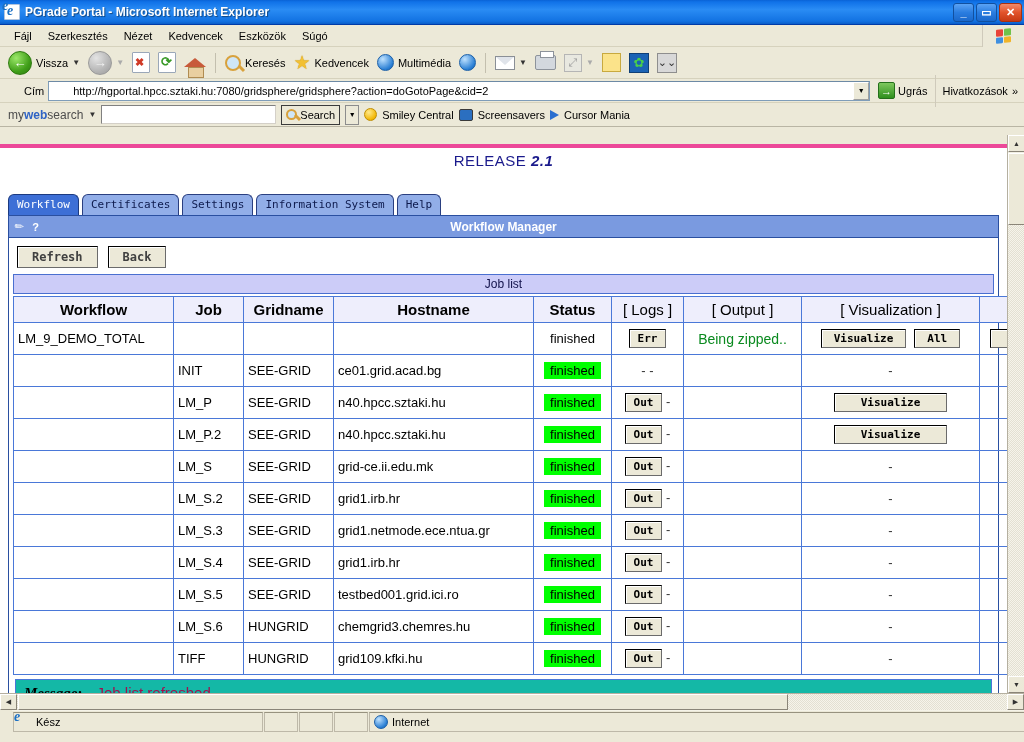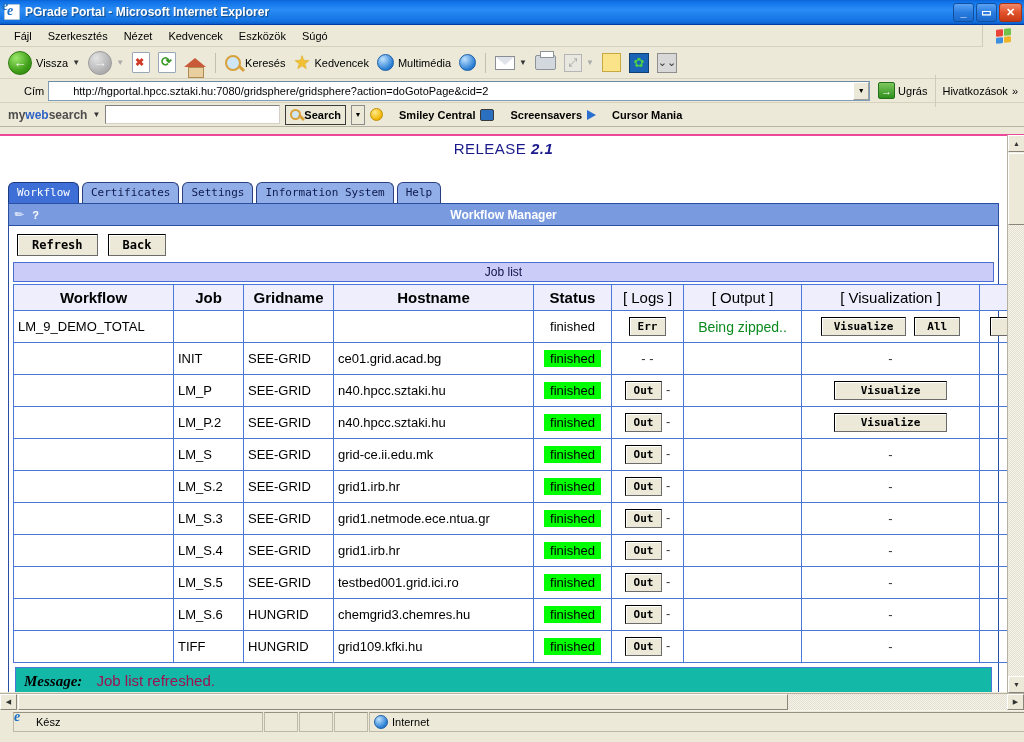--- a/index.html
+++ b/index.html
@@ -121,35 +121,35 @@
     font-size:11px; min-width:0;
   }
   .addr-field .url{flex:1;white-space:nowrap;overflow:hidden;}
   .addr-drop{width:16px;height:18px;background:#ece9d8;border:1px solid #a0a0a0;border-top-color:#fff;border-left-color:#fff;
     display:flex;align-items:center;justify-content:center;font-size:7px;}
   .go-btn{display:flex;align-items:center;gap:3px;padding:1px 4px;font-size:11px;white-space:nowrap;}
   .go-arrow{width:17px;height:17px;background:linear-gradient(to bottom,#7ec85e,#2f8f1d);border:1px solid #24701a;border-radius:2px;color:#fff;display:flex;align-items:center;justify-content:center;font-size:11px;font-weight:bold;}
   .links-btn{display:flex;align-items:center;gap:4px;padding:16px 6px;font-size:11px;white-space:nowrap;border-left:1px solid #cfcabb;height:20px;}
 
   
-  .mwsbar{height:24px;background:#ece9d8;display:flex;align-items:center;gap:5px;padding-left:8px;border-bottom:1px solid #b9b5a4;font-weight:bold;}
+  .mwsbar{height:24px;background:#ece9d8;display:flex;align-items:center;gap:5px;padding-left:8px;border-bottom:1px solid #b9b5a4;}
   .mws-logo{font-size:12px;color:#4d4d4d;white-space:nowrap;}
   .mws-logo b{color:#2f63c4;}
   .mws-input{width:175px;height:19px;background:#fff;border:1px solid #808080;border-right-color:#d4d0c8;border-bottom-color:#d4d0c8;}
   .mws-search{height:20px;border:1px solid #3b3b3b;background:#ece9d8;display:flex;align-items:center;gap:3px;padding:0 4px;font-size:11px;}
   .mws-srchdrop{height:20px;width:14px;border:1px solid #8c8c8c;background:#ece9d8;display:flex;align-items:center;justify-content:center;font-size:7px;}
-  .mws-item{display:flex;align-items:center;gap:16px;font-size:11px;white-space:nowrap;}
+  .mws-item{display:flex;align-items:center;gap:5px;font-size:11px;white-space:nowrap;}
   .smiley{width:13px;height:13px;border-radius:50%;background:radial-gradient(circle at 35% 30%,#ffe98a,#f2b705 70%,#d79a00);border:1px solid #c08e00;}
   .monitor{width:14px;height:12px;background:#2b6fc0;border:1px solid #3a3a3a;border-radius:2px;}
   .cursorico{width:0;height:0;border-left:9px solid #2a6fd0;border-top:5px solid transparent;border-bottom:5px solid transparent;}
 
   
   .viewport{
-    position:absolute; left:0; top:134px; width:1024px; height:558px;
-    background:#fff; border-top:2px solid #ec4899;
+    position:absolute; left:0; top:144px; width:1024px; height:558px;
+    background:#fff; border-top:4px solid #ec4899;
     overflow:hidden;
   }
   .page{
     position:absolute; left:0; top:0; width:1007px; height:558px;
     background:#fff; overflow:hidden;
   }
   .release{
     text-align:center; color:#1a1a8c; font-size:15px;
     font-family:"Liberation Sans",sans-serif; padding-top:4px; letter-spacing:0.5px;
   }
@@ -187,21 +187,21 @@
   }
   .portlet-body{padding:4px; background:#fff;}
   .btnrow{display:flex;gap:10px;padding:4px 4px 6px 4px;}
   .gbtn{
     font-family:"DejaVu Sans Mono","Liberation Mono",monospace;
     font-weight:bold; font-size:12px;
     background:#ece9d8;
     border:1px solid #000;
     border-right-color:#6b6b6b; border-bottom-color:#6b6b6b;
     box-shadow: inset 1px 1px 0 #fff;
-    padding:3px 14px; color:#000000; line-height:14px;
+    padding:3px 14px; color:#404040; line-height:14px;
   }
   .joblist-hdr{
     background:#ccccf8; border:1px solid #4a6fd0;
     text-align:center; font-size:12px; color:#11114a;
     padding:2px; font-family:"Liberation Sans",sans-serif;
   }
   table.jobs{border-collapse:collapse; width:1240px; table-layout:fixed; margin-top:2px;}
   table.jobs th, table.jobs td{
     border:1px solid #4a78d8;
     font-size:13px; color:#000; padding:3px 4px;

